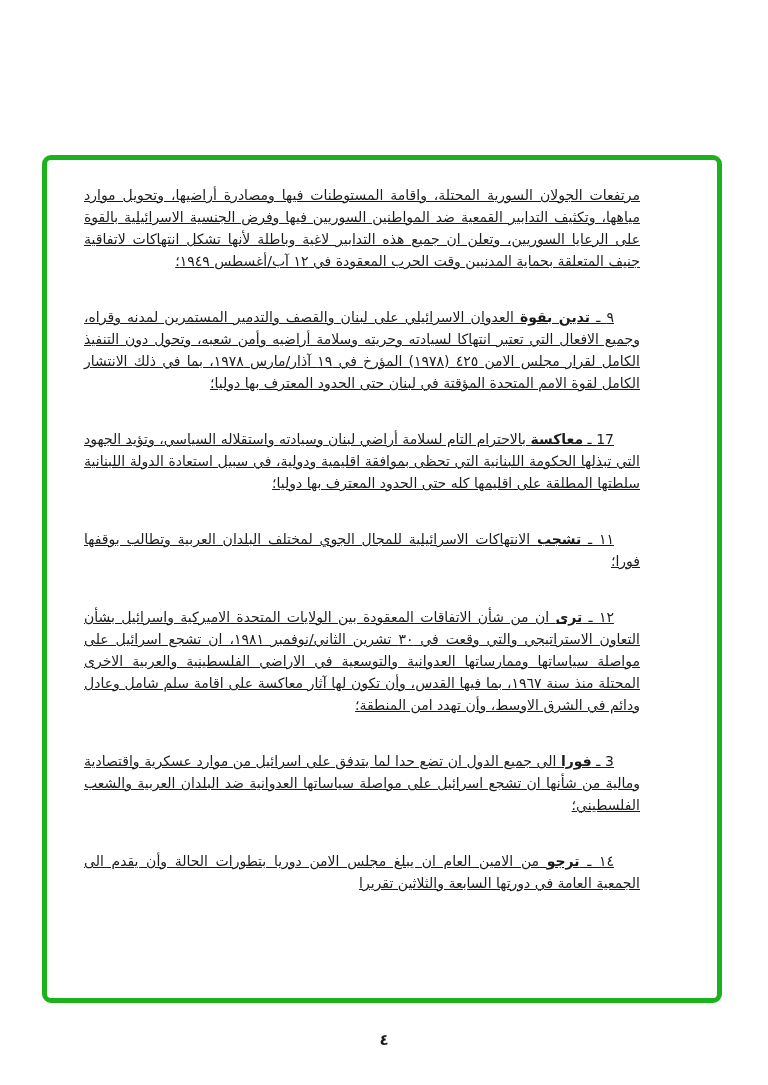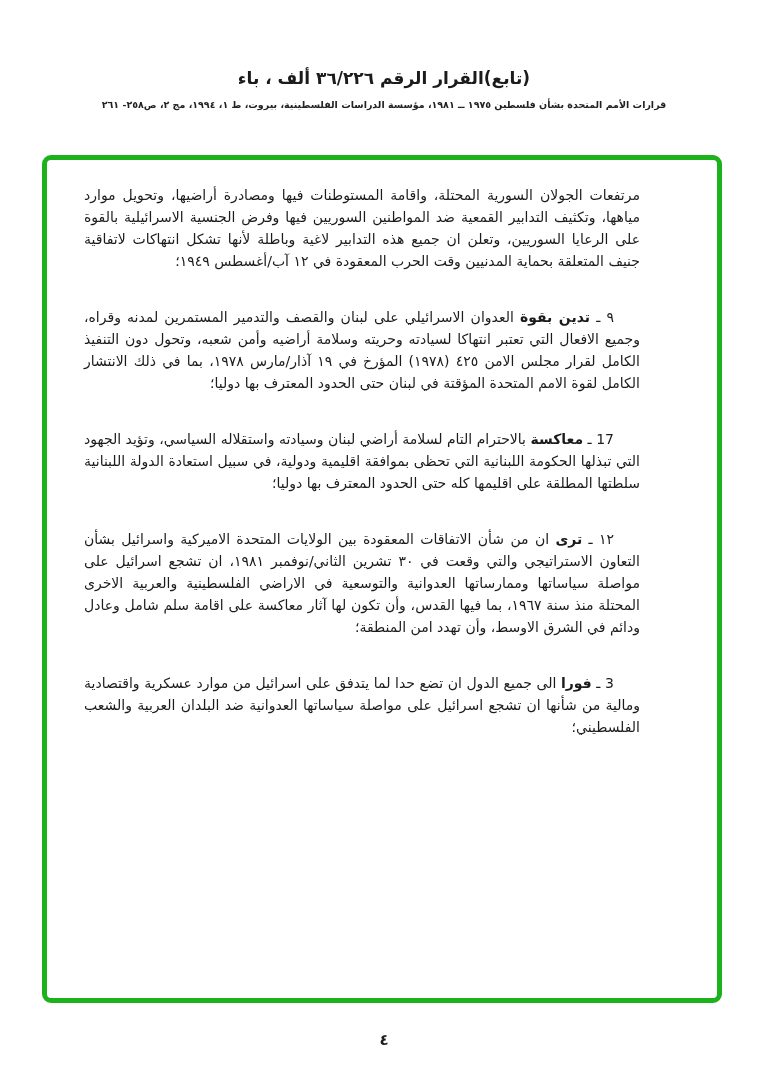--- a/index.html
+++ b/index.html
@@ -44,20 +44,21 @@
 
   .doc-body {
     position: absolute;
     top: 184px;
     right: 128px;
     width: 556px;
     direction: rtl;
     text-align: justify;
     font-size: 14px;
     line-height: 22px;
+    text-decoration: underline;
   }
   .para { margin: 0 0 5px 0; }
   .para.indented { text-indent: 26px; margin-top: 34px; }
   .lead { font-weight: bold; }
   .num { font-weight: normal; }
 
   .doc-footer {
     position: absolute;
     top: 1030px; left: 0; right: 0;
     text-align: center;
@@ -65,38 +66,36 @@
   .page-num {
     font-size: 15px;
     font-weight: bold;
   }
 </style>
 </head>
 <body>
 
 <div class="page">
 
-  <header class="doc-header" dir="rtl">
-    <div class="doc-title">(تابع)القرار الرقم ٣٦/٢٢٦ ألف ، باء</div>
-    <div class="doc-source">قرارات الأمم المتحدة بشأن فلسطين ١٩٧٥ ــ ١٩٨١، مؤسسة الدراسات الفلسطينية، بيروت، ط ١، ١٩٩٤، مج ٢، ص٢٥٨- ٢٦١</div>
-  </header>
 
   <div class="frame"></div>
 
   <main class="doc-body" dir="rtl">
     <p class="para"><span>مرتفعات الجولان السورية المحتلة، واقامة المستوطنات فيها ومصادرة أراضيها، وتحويل موارد مياهها، وتكثيف التدابير القمعية ضد المواطنين السوريين فيها وفرض الجنسية الاسرائيلية بالقوة على الرعايا السوريين، وتعلن ان جميع هذه التدابير لاغية وباطلة لأنها تشكل انتهاكات لاتفاقية جنيف المتعلقة بحماية المدنيين وقت الحرب المعقودة في ١٢ آب/أغسطس ١٩٤٩؛</span></p>
 
     <p class="para indented"><span class="num">٩ ـ </span><span class="lead">تدين بقوة</span><span> العدوان الاسرائيلي على لبنان والقصف والتدمير المستمرين لمدنه وقراه، وجميع الافعال التي تعتبر انتهاكا لسيادته وحريته وسلامة أراضيه وأمن شعبه، وتحول دون التنفيذ الكامل لقرار مجلس الامن ٤٢٥ (١٩٧٨) المؤرخ في ١٩ آذار/مارس ١٩٧٨، بما في ذلك الانتشار الكامل لقوة الامم المتحدة المؤقتة في لبنان حتى الحدود المعترف بها دوليا؛</span></p>
 
     <p class="para indented"><span class="num">17 ـ </span><span class="lead">معاكسة</span><span> بالاحترام التام لسلامة أراضي لبنان وسيادته واستقلاله السياسي، وتؤيد الجهود التي تبذلها الحكومة اللبنانية التي تحظى بموافقة اقليمية ودولية، في سبيل استعادة الدولة اللبنانية سلطتها المطلقة على اقليمها كله حتى الحدود المعترف بها دوليا؛</span></p>
 
+    <p class="para indented"><span class="num">١١ ـ </span><span class="lead">تشجب</span><span> الانتهاكات الاسرائيلية للمجال الجوي لمختلف البلدان العربية وتطالب بوقفها فورا؛</span></p>
 
     <p class="para indented"><span class="num">١٢ ـ </span><span class="lead">ترى</span><span> ان من شأن الاتفاقات المعقودة بين الولايات المتحدة الاميركية واسرائيل بشأن التعاون الاستراتيجي والتي وقعت في ٣٠ تشرين الثاني/نوفمبر ١٩٨١، ان تشجع اسرائيل على مواصلة سياساتها وممارساتها العدوانية والتوسعية في الاراضي الفلسطينية والعربية الاخرى المحتلة منذ سنة ١٩٦٧، بما فيها القدس، وأن تكون لها آثار معاكسة على اقامة سلم شامل وعادل ودائم في الشرق الاوسط، وأن تهدد امن المنطقة؛</span></p>
 
     <p class="para indented"><span class="num">3 ـ </span><span class="lead">فورا</span><span> الى جميع الدول ان تضع حدا لما يتدفق على اسرائيل من موارد عسكرية واقتصادية ومالية من شأنها ان تشجع اسرائيل على مواصلة سياساتها العدوانية ضد البلدان العربية والشعب الفلسطيني؛</span></p>
 
+    <p class="para indented"><span class="num">١٤ ـ </span><span class="lead">ترجو</span><span> من الامين العام ان يبلغ مجلس الامن دوريا بتطورات الحالة وأن يقدم الى الجمعية العامة في دورتها السابعة والثلاثين تقريرا</span></p>
   </main>
 
   <footer class="doc-footer">
     <span class="page-num">٤</span>
   </footer>
 
 </div>
 
 </body></html>

